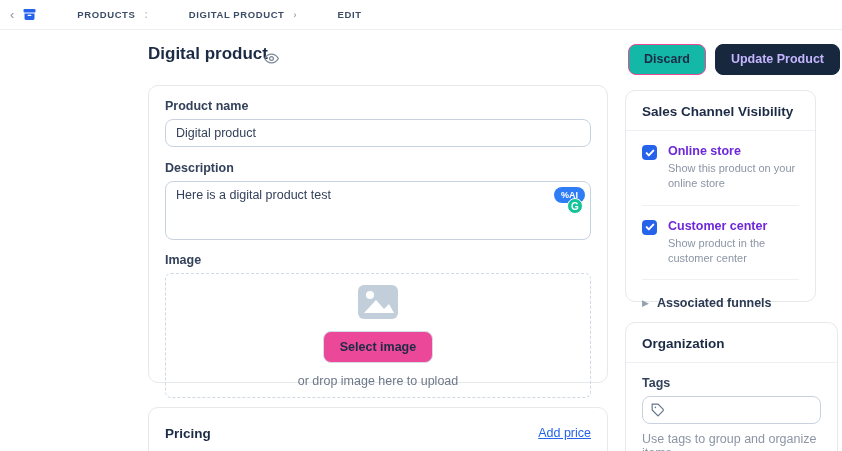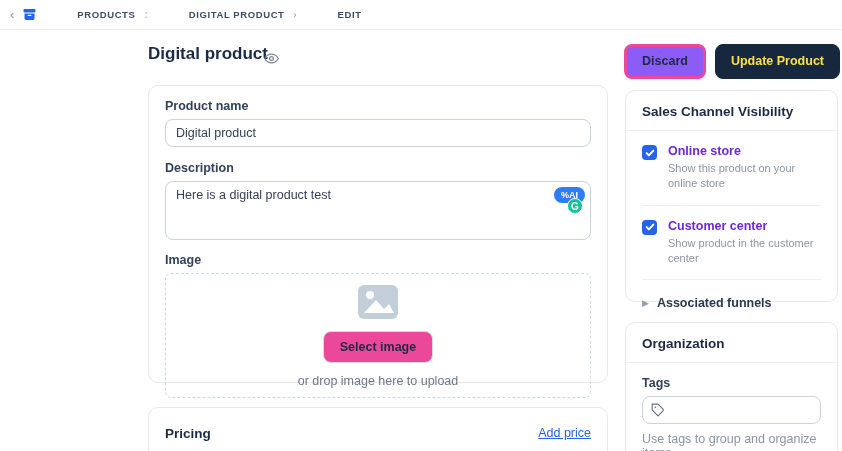--- a/index.html
+++ b/index.html
@@ -15,29 +15,29 @@
   .crumb-sep1 { color:#b9c0cb; font-size:10px; font-weight:700; }
   .crumb-sep2 { color:#9aa4b4; font-size:9px; font-weight:700; }
   .crumb-icon { display:flex; align-items:center; }
 
   
   .page-title { position:absolute; left:148px; top:44px; font-size:17px; font-weight:700; color:#1c2b45; }
   .title-eye { position:absolute; left:264px; top:51px; width:15px; height:15px; color:#7c8797; }
   .hdr-buttons { position:absolute; top:44px; right:2px; display:flex; gap:9px; }
   .btn { font-family:"Liberation Sans",sans-serif; font-size:12.5px; font-weight:700; border-radius:8px;
     padding:8px 15px; cursor:pointer; line-height:1; }
-  .btn-discard { background:#8b5cf6; border:3px solid #ec4899; color:#1c2b45; }
-  .btn-update { background:#16273e; border:1px solid #16273e; color:#fde047; }
+  .btn-discard { background:#14b8a6; border:1px solid #ec4899; color:#1c2b45; }
+  .btn-update { background:#16273e; border:1px solid #16273e; color:#c4b5fd; }
 
   
   .card { position:absolute; background:#fff; border:1px solid #e6e8ec; border-radius:10px; }
   .card-main { left:148px; top:85px; width:460px; height:298px; padding:13px 16px; }
   .card-pricing { left:148px; top:407px; width:460px; height:70px; padding:18px 16px;
     display:flex; justify-content:space-between; align-items:flex-start; }
-  .card-sales { left:625px; top:90px; width:213px; height:212px; }
+  .card-sales { left:625px; top:90px; width:191px; height:212px; }
   .card-org { left:625px; top:322px; width:213px; height:150px; }
 
   .field-label { font-size:12.5px; font-weight:600; color:#33415a; margin-bottom:6px; }
   .text-input { width:100%; height:28px; border:1px solid #c9d3e0; border-radius:8px;
     font-family:"Liberation Sans",sans-serif; font-size:12.5px; color:#33415a; padding:0 10px; background:#fff; outline:none; }
   .textarea-wrap { position:relative; width:100%; height:59px; border:1px solid #c9d3e0; border-radius:8px;
     font-size:12.5px; color:#33415a; padding:6px 10px; margin-bottom:13px; }
   .ai-pill { position:absolute; top:5px; right:5px; width:31px; height:16px; background:#2f7df6;
     border-radius:9px; color:#fff; font-size:9px; font-weight:700; display:flex; align-items:center; justify-content:center; cursor:pointer; }
   .gram-badge { position:absolute; top:16px; right:7px; width:16px; height:16px; border-radius:50%;

